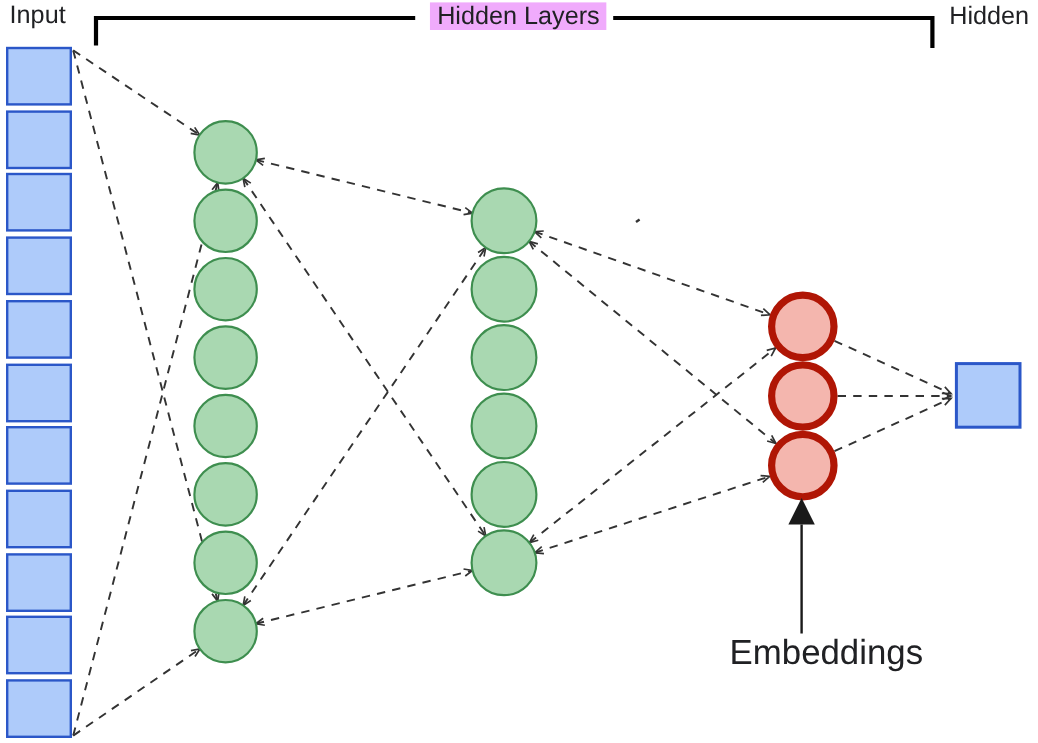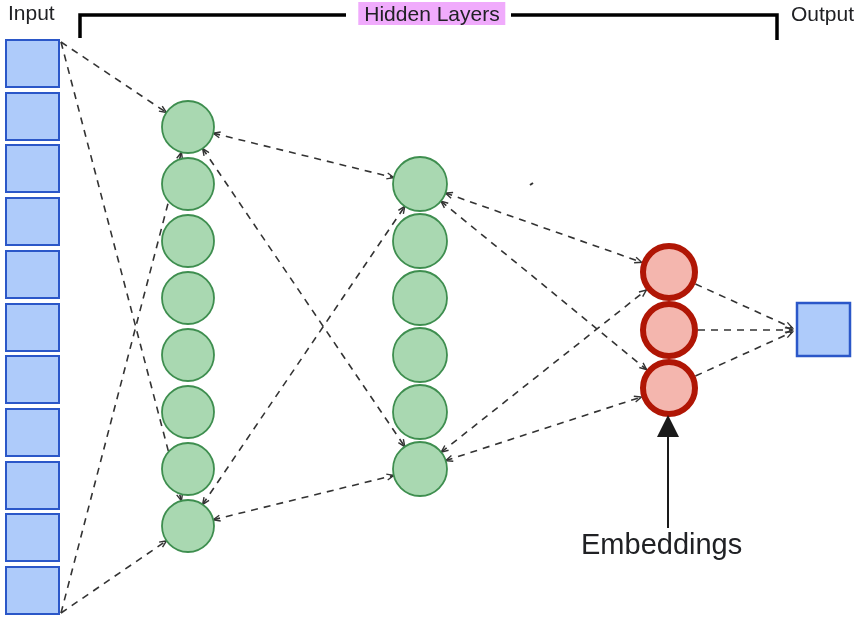--- a/index.html
+++ b/index.html
@@ -78,16 +78,16 @@
       <path d="M80,38 L80,15 L346,15 M511,15 L777,15 L777,40" fill="none" stroke="#000000" stroke-width="3.5"></path>
       <line x1="668" y1="528" x2="668" y2="437" stroke="#1a1a1a" stroke-width="2"></line>
       <polygon points="668,415 657,437 679,437" fill="#1a1a1a"></polygon>
       <line x1="530" y1="185" x2="533" y2="183" stroke="#333333" stroke-width="2"></line>
     </svg>
 
   <div class="lbl lbl-small" style="left:8px; top:1px;">Input</div>
 
   <div class="lbl lbl-small" style="left:432px; top:2px; transform:translateX(-50%);" id="hidden-layers-label">Hidden Layers</div>
 
-  <div class="lbl lbl-small" style="left:791px; top:2px;">Output</div>
+  <div class="lbl lbl-small" style="left:791px; top:2px;">Hidden</div>
 
-  <div class="lbl lbl-big" style="left:581px; top:529px;">Embeddings</div>
+  <div class="lbl lbl-big" style="left:608px; top:529px;">Embeddings</div>
 </div>
 
 </body></html>

